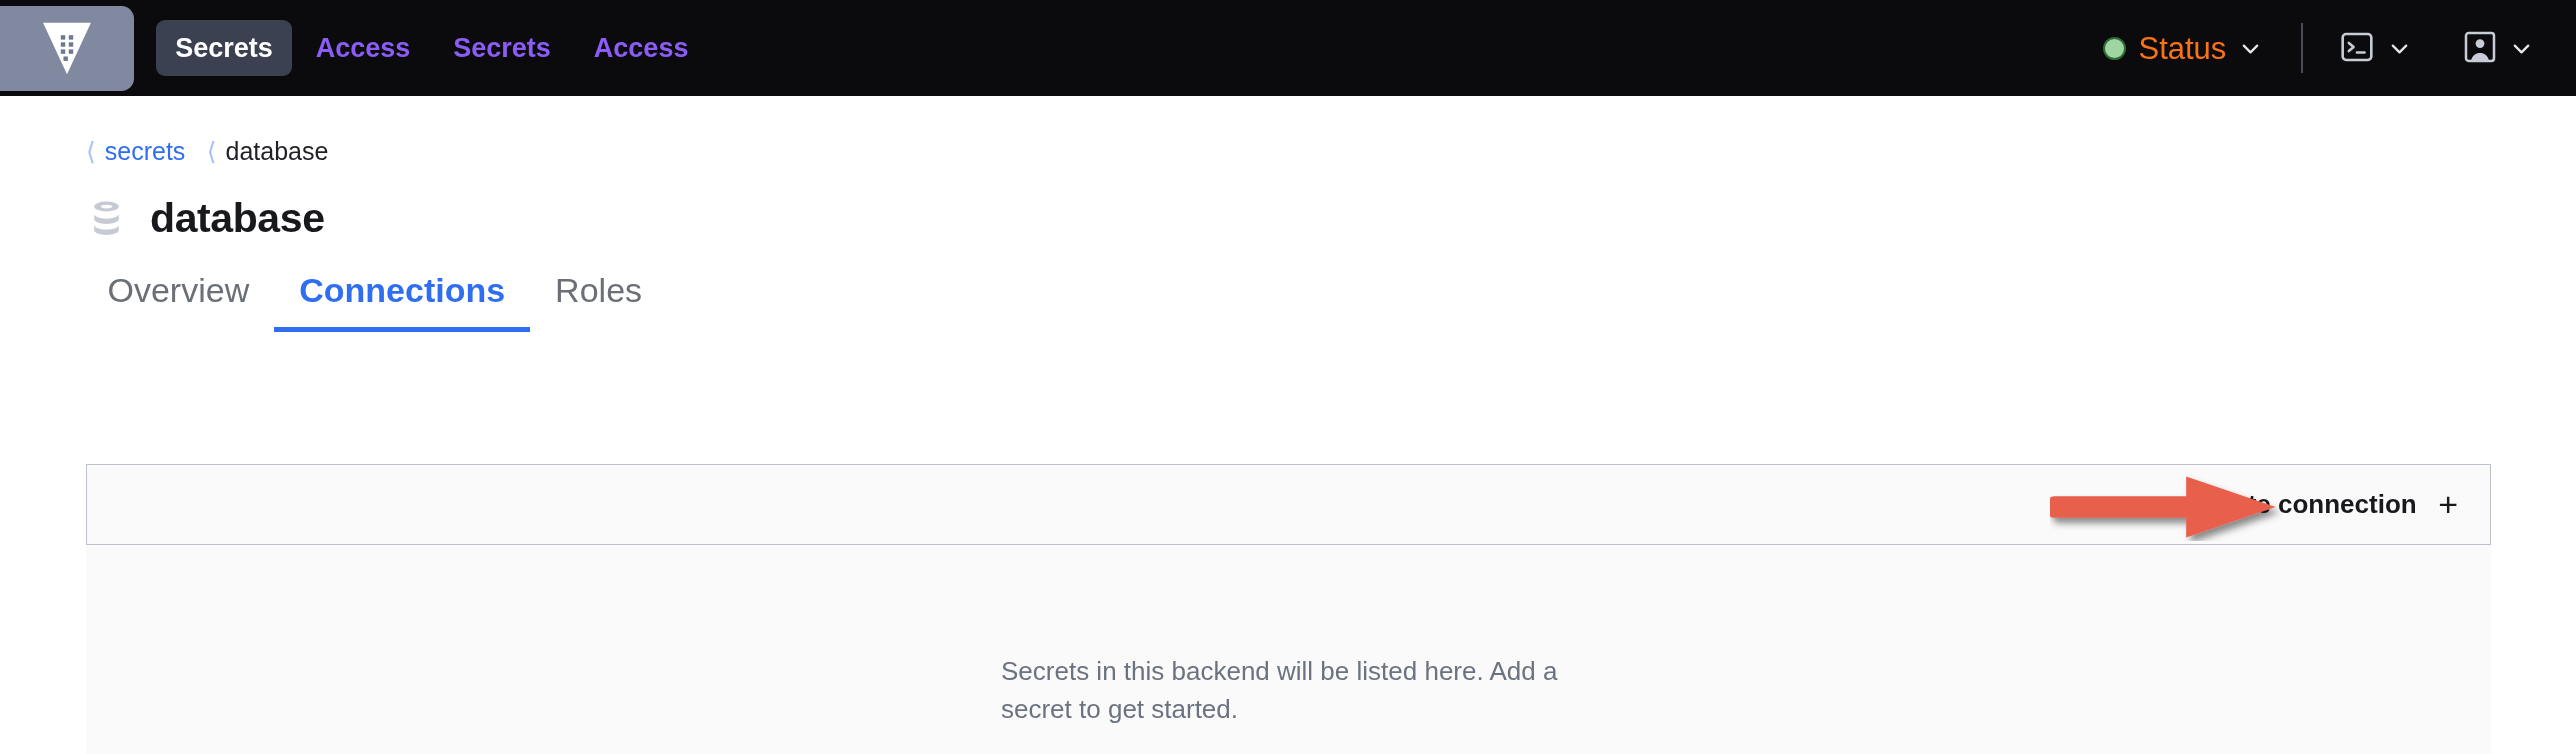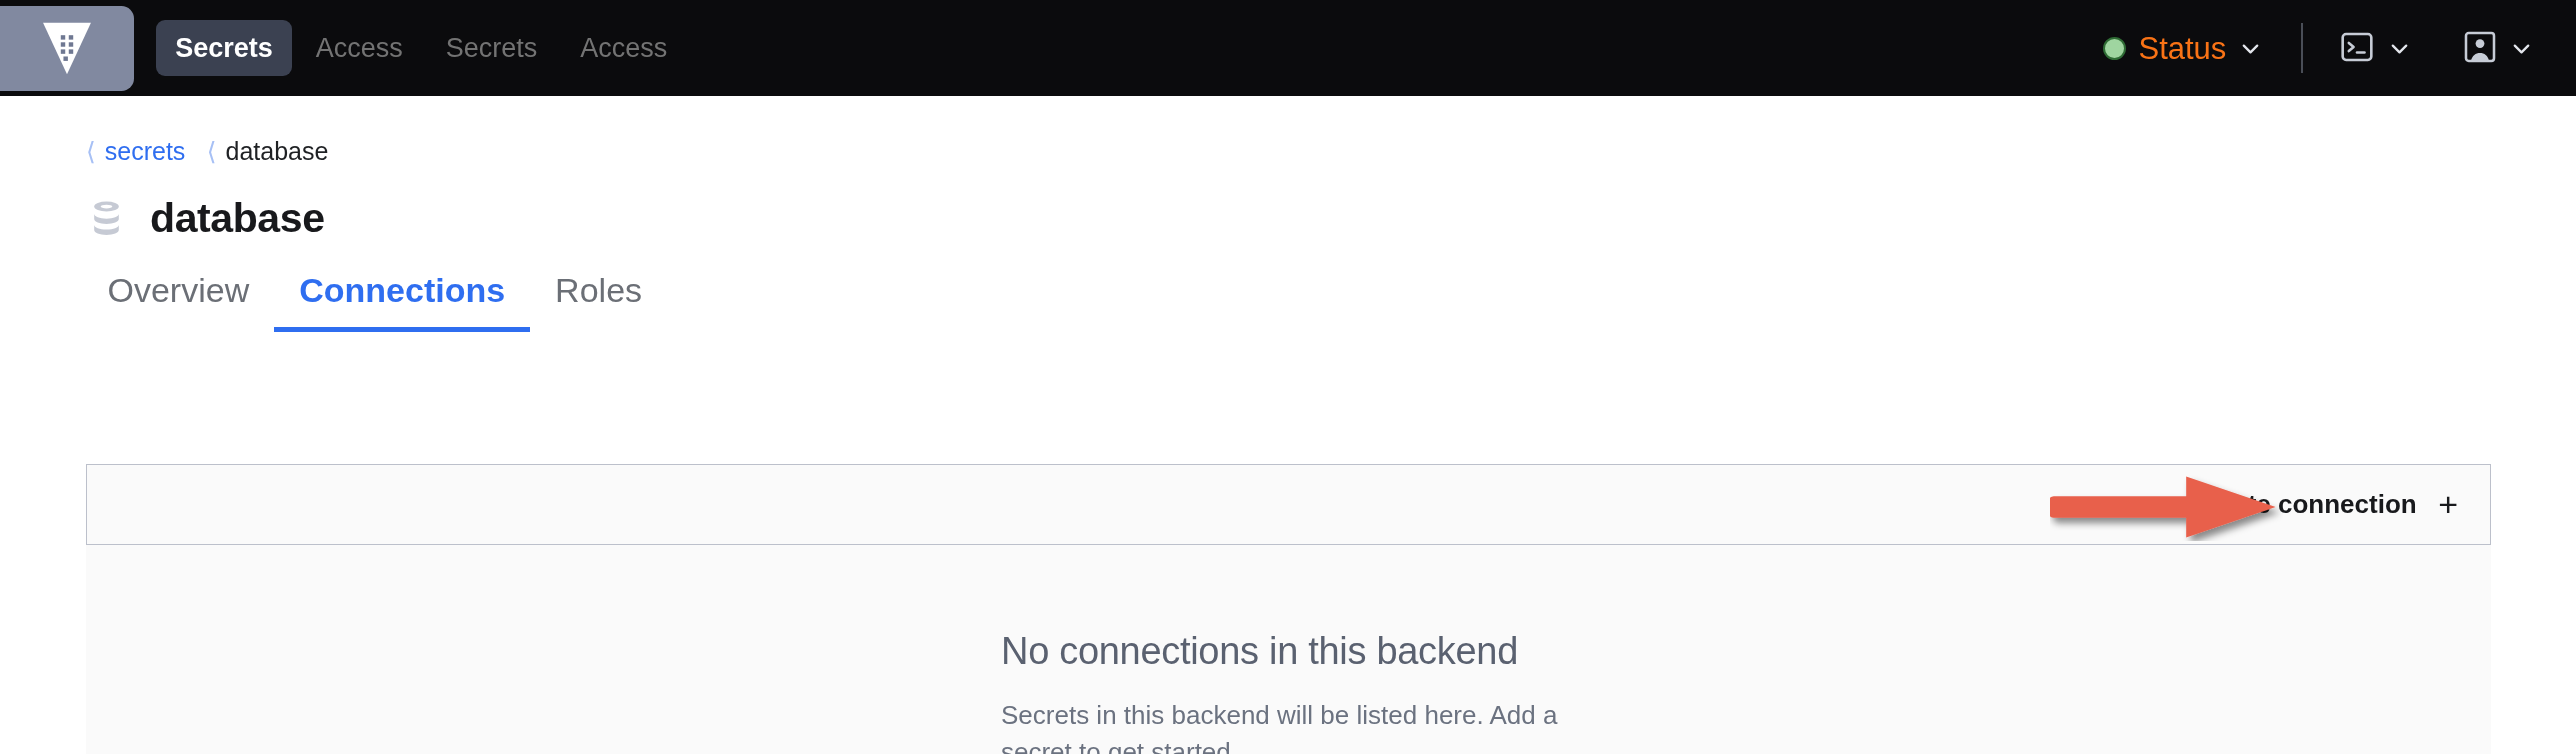--- a/index.html
+++ b/index.html
@@ -38,28 +38,28 @@
   }
   .logo-tile svg { display: block; }
 
   .nav-links {
     display: flex;
     align-items: center;
     gap: 3.6px;
     margin-left: 21.5px;
   }
   .nav-link {
-    color: #737373;
+    color: #8b5cf6;
     font-size: 27px;
     line-height: 1;
     padding: 14.3px 19.7px;
     border-radius: 9px;
     white-space: nowrap;
     cursor: pointer;
-    font-weight: 400;
+    font-weight: 700;
   }
   .nav-link.active {
     background: #3b4151;
     color: #ffffff;
     font-weight: 700;
   }
 
   .nav-right {
     margin-left: auto;
     display: flex;
@@ -376,21 +376,20 @@
 
     <div class="toolbar">
       <div class="toolbar-action">
         <span>Create connection</span>
         <span class="plus-glyph">+</span>
       </div>
     </div>
 
     <div class="empty-area">
       <div class="empty-inner">
-        <div class="empty-title">No connections in this backend</div>
         <div class="empty-body">Secrets in this backend will be listed here. Add a secret to get started.</div>
 
       </div>
     </div>
 
     <div class="annot-arrow">
       <svg width="233" height="68" viewBox="0 0 260 76">
         <defs>
           <filter id="arrowShadow" x="-25%" y="-25%" width="160%" height="170%">
             <feDropShadow dx="5" dy="6" stdDeviation="4" flood-color="#000000" flood-opacity="0.45"></feDropShadow>

